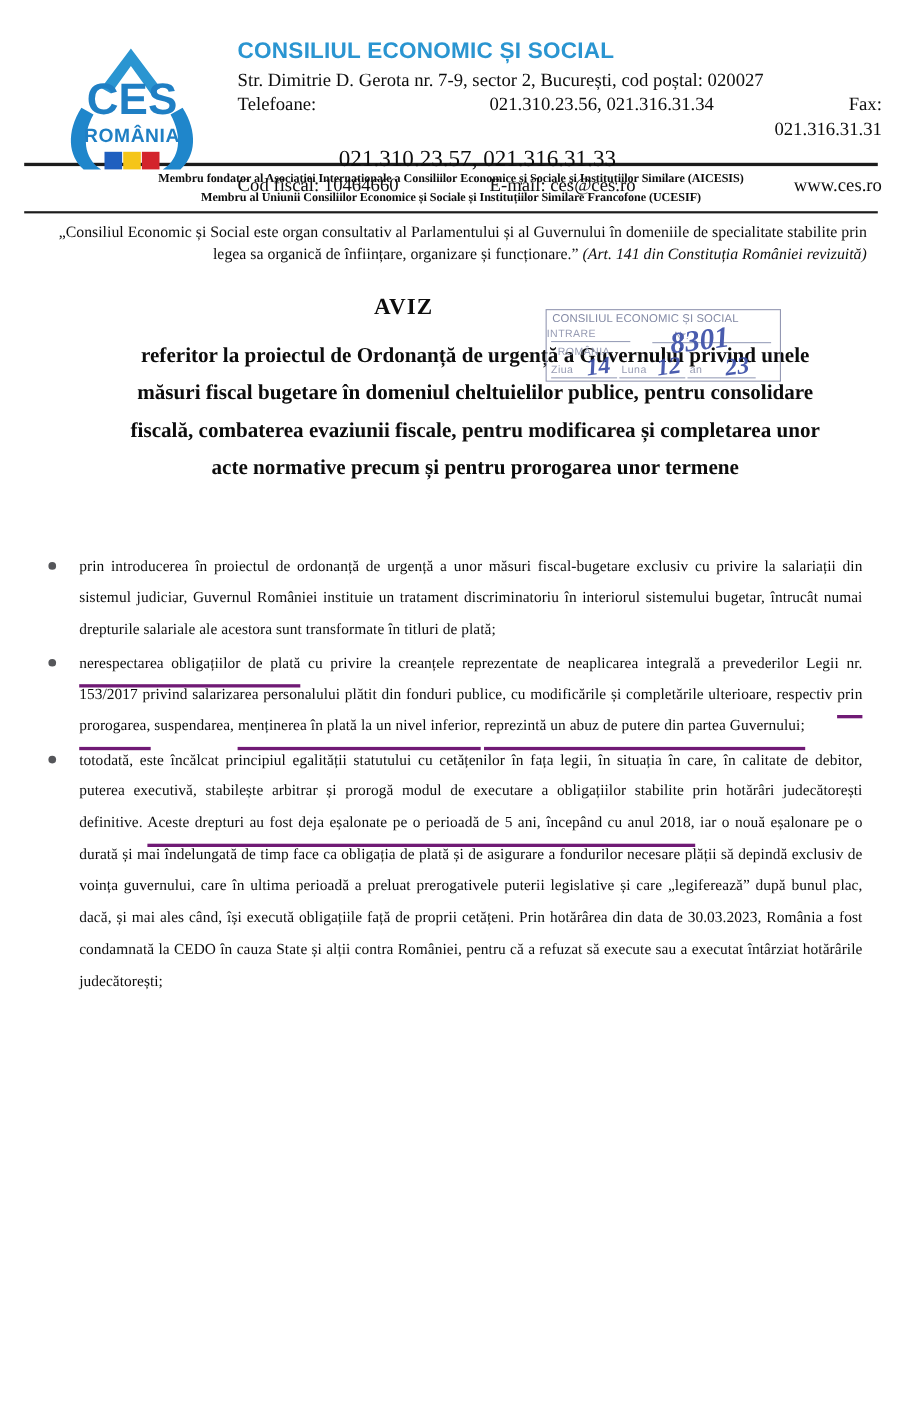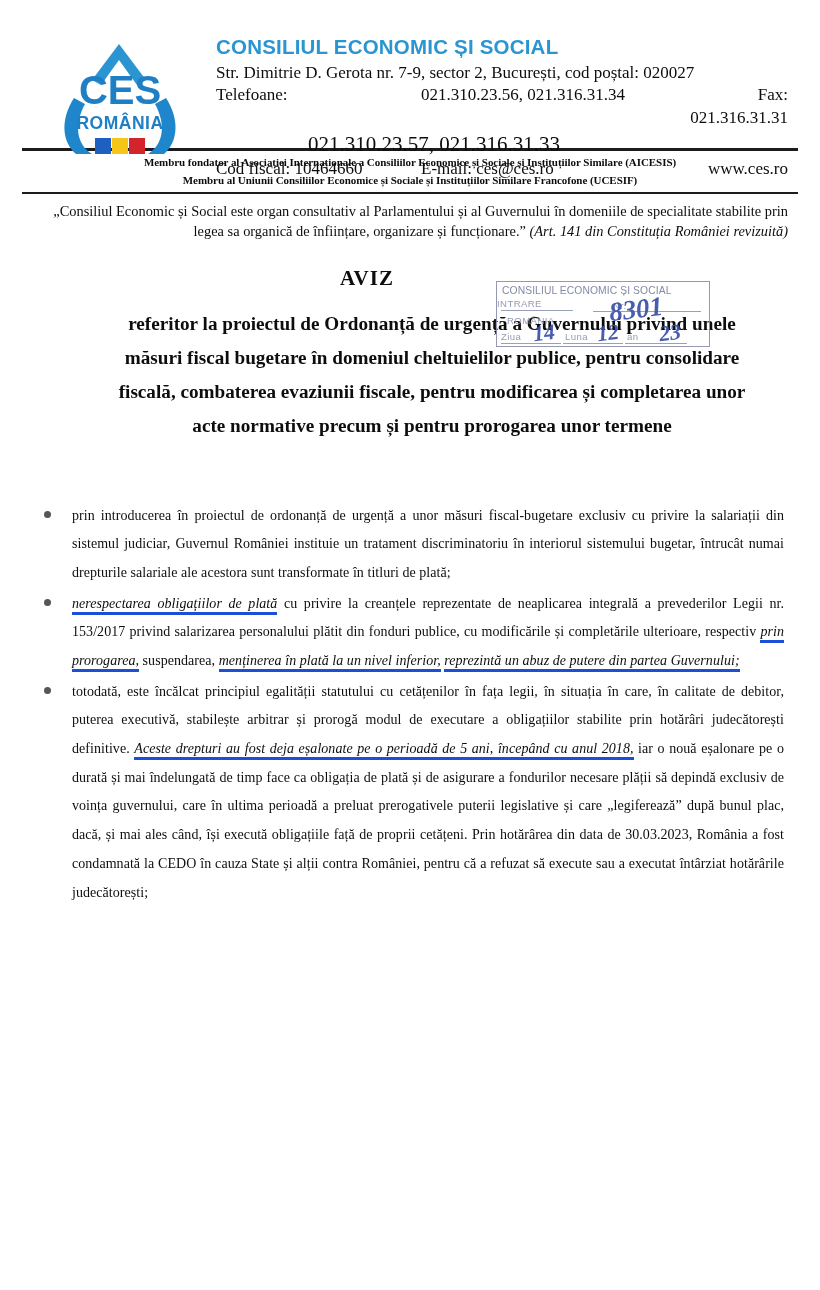--- a/index.html
+++ b/index.html
@@ -50,21 +50,21 @@
     letter-spacing: .2px;
     line-height: 1.1;
     margin-bottom: 3px;
   }
   .addr-line {
     font-size: 17px;
     line-height: 1.34;
     white-space: nowrap;
   }
   .row-indent { padding-left: 92px; font-size: 21px; line-height: 1.34; }
-  .row-3 { display: flex; font-size: 17px; line-height: 1.34; }
+  .row-3 { display: flex; font-size: 17px; line-height: 1.34; gap: 24px; }
   .row-3 .a { width: 205px; flex: 0 0 205px; }
   .row-3 .b { width: 215px; flex: 0 0 215px; }
   .row-3 .c { flex: 1 1 auto; text-align: right; padding-right: 4px; }
 
   
   .rule {
     height: 2.5px;
     background: #1c1c1c;
     margin: 0 22px;
   }
@@ -168,23 +168,22 @@
     border-radius: 50%;
     background: #55565a;
   }
   .b-text {
     text-align: justify;
     font-size: 14px;
     line-height: 2.05;
     letter-spacing: .05px;
   }
   .b-text .u {
-    border-bottom: 3px solid #1d4ed8;
-    padding-bottom: 1px;
-    font-style: italic;
+    border-bottom: 3px solid #701a75;
+    padding-bottom: 11px;
   }
 </style>
 </head>
 <body>
 
 <div class="letterhead">
 
   <div class="logo-block">
     <svg class="logo-svg" viewBox="0 0 160 140">
 

